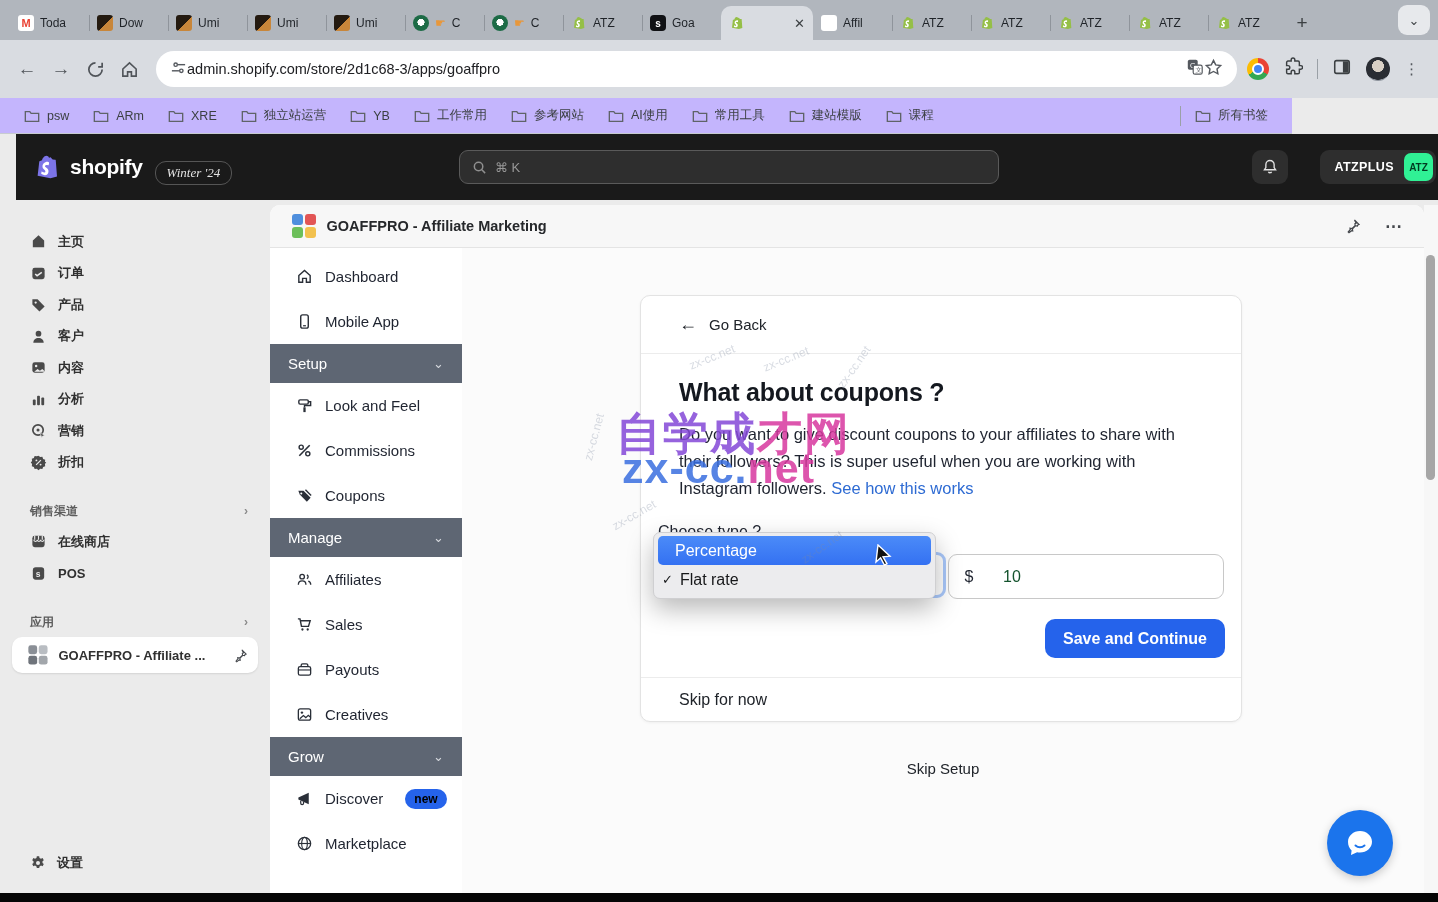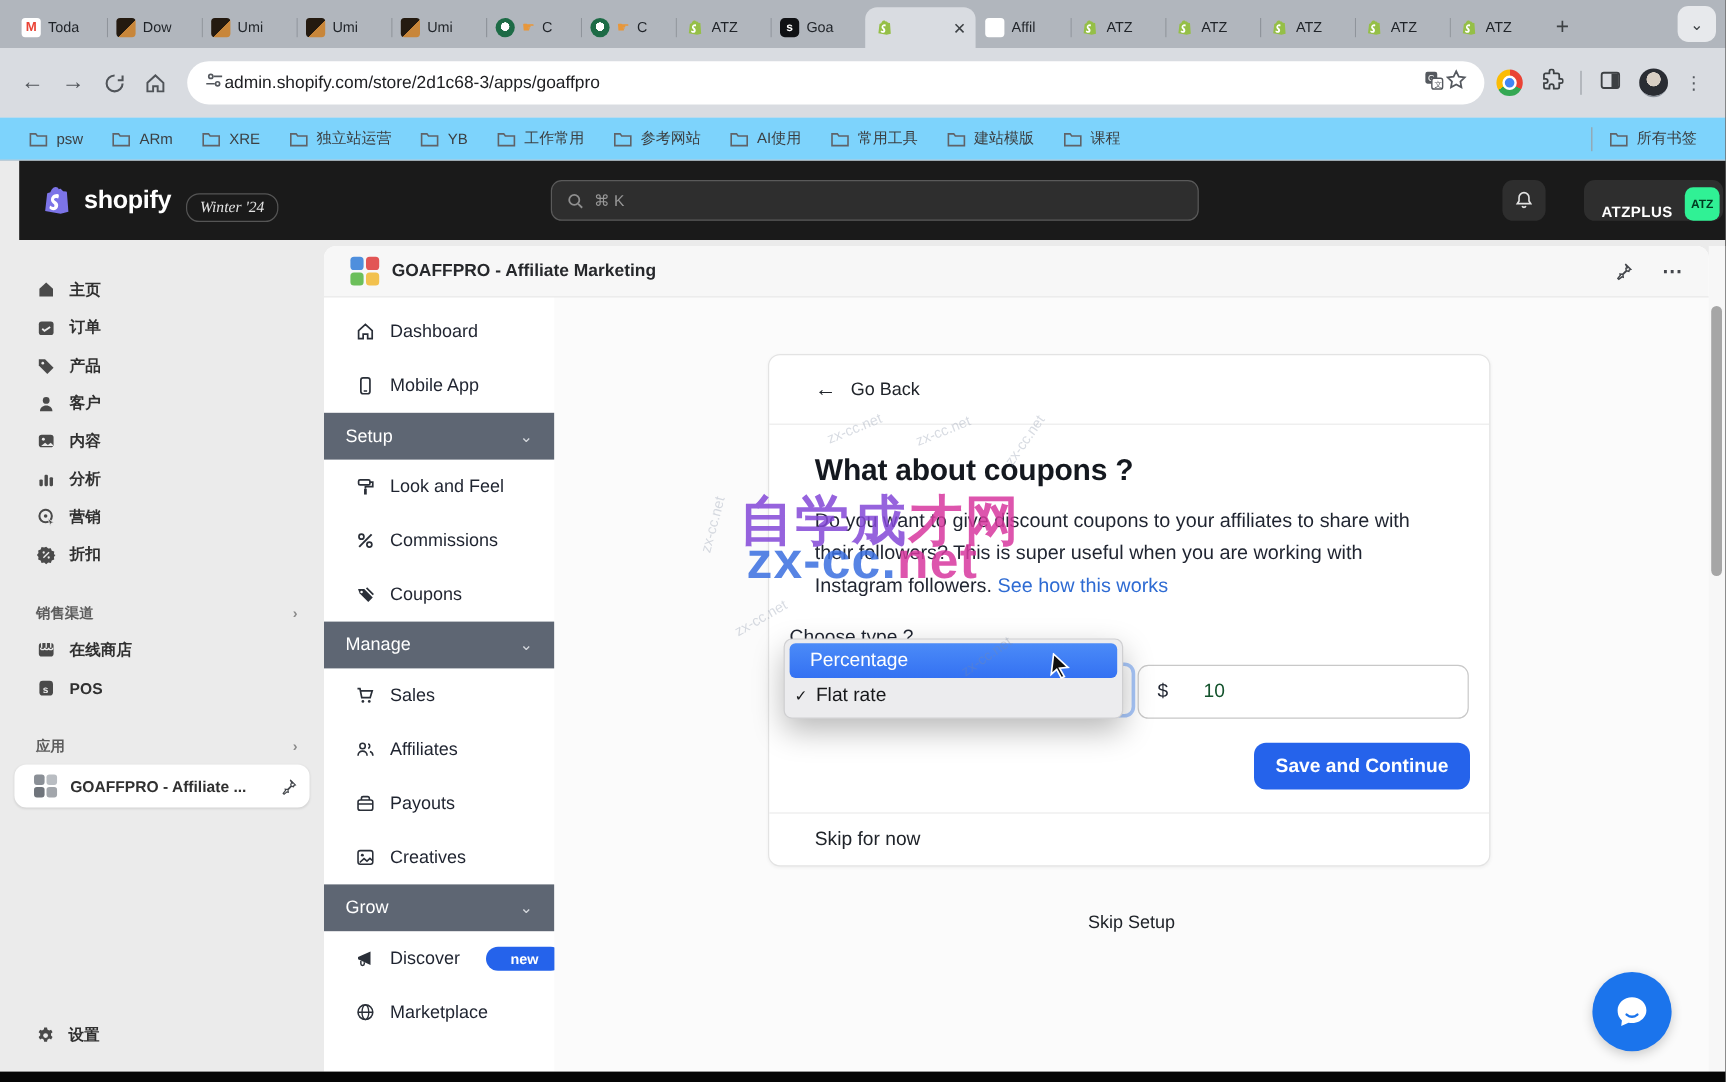--- a/index.html
+++ b/index.html
@@ -30,35 +30,35 @@
   .urlpill{flex:1;height:36px;background:#ffffff;border-radius:18px;margin:0 10px;display:flex;align-items:center;padding:0 14px;gap:0;min-width:0;}
   .urltext{font-size:14.5px;color:#202124;flex:1;overflow:hidden;white-space:nowrap;}
   .pillicon{flex:none;color:#54585e;}
   .rt-icons{display:flex;align-items:center;gap:14px;padding-right:8px;}
   .chrome-logo{width:22px;height:22px;border-radius:50%;background:conic-gradient(#ea4335 0 33%,#34a853 0 66%,#fbbc05 0 100%);position:relative;}
   .chrome-logo::after{content:"";position:absolute;left:5px;top:5px;width:12px;height:12px;border-radius:50%;background:#4285f4;border:2px solid #fff;box-sizing:border-box;}
   .vsep{width:1px;height:20px;background:#9aa0a6;}
   .avatar{width:24px;height:24px;border-radius:50%;background:radial-gradient(circle at 50% 38%,#d8cfc4 0 30%,#2a2d33 32% 70%,#8d939c 72%);}
   .dots3{color:#54585e;font-size:15px;letter-spacing:1px;}
 
-  .bookmarks{position:absolute;left:0;top:98px;width:1438px;height:36px;background:#7dd3fc;border-bottom:1px solid #c7cbd0;display:flex;align-items:center;padding:0 14px;gap:4px;}
+  .bookmarks{position:absolute;left:0;top:98px;width:1292px;height:36px;background:#c4b5fd;border-bottom:1px solid #c7cbd0;display:flex;align-items:center;padding:0 14px;gap:4px;}
   .bm{display:flex;align-items:center;gap:7px;font-size:12.5px;color:#3c4043;padding:4px 10px;border-radius:6px;white-space:nowrap;}
   .bm svg{flex:none;}
   .bm-spacer{flex:1;}
 
   
   .topbar{position:absolute;left:16px;top:134px;width:1438px;height:66px;background:#1a1a1a;display:flex;align-items:center;padding:0 16px;}
   .sflogo{display:flex;align-items:center;gap:8px;}
   .sfword{color:#fff;font-size:21px;font-weight:bold;letter-spacing:-.3px;}
   .release{margin-left:12px;border:1.5px solid #555;border-radius:11px;padding:3px 11px;color:#e3e3e3;font-size:13px;font-style:italic;font-family:"Liberation Serif",serif;margin-top:12px;}
   .searchbox{position:absolute;left:443px;top:16px;width:540px;height:34px;background:#2e2e2e;border:1px solid #5a5a5a;border-radius:9px;display:flex;align-items:center;padding:0 12px;gap:8px;}
   .searchtext{color:#a8a8a8;font-size:14px;flex:1;}
   .shortcut{color:#989898;font-size:13px;}
   .bellbtn{position:absolute;right:166px;top:16px;width:36px;height:34px;background:#2e2e2e;border-radius:9px;display:flex;align-items:center;justify-content:center;}
-  .storebtn{position:absolute;right:18px;top:16px;height:34px;background:#2e2e2e;border-radius:9px;display:flex;align-items:flex-end;gap:10px;padding:0 3px 0 14px;}
+  .storebtn{position:absolute;right:18px;top:16px;height:34px;background:#2e2e2e;border-radius:9px;display:flex;align-items:center;gap:10px;padding:0 3px 0 14px;}
   .storename{color:#fff;font-size:12.5px;font-weight:bold;letter-spacing:.4px;}
   .storebadge{width:29px;height:28px;border-radius:7px;background:#30f195;color:#003c21;font-size:10px;font-weight:bold;display:flex;align-items:center;justify-content:center;}
 
   
   .sidebar{position:absolute;left:0;top:200px;width:270px;bottom:9px;background:#ebebeb;padding:26px 12px 0 12px;font-size:13px;color:#303030;}
   .sbitem{display:flex;align-items:center;gap:11px;height:31.5px;padding-left:18px;font-weight:600;}
   .sbitem svg{flex:none;}
   .sbheader{display:flex;align-items:center;height:30px;padding-left:18px;color:#5c5c5c;font-size:12px;font-weight:600;}
   .sbheader .chev{margin-left:auto;margin-right:10px;color:#8a8a8a;font-size:12px;}
   .sb-gap{height:18px;}
@@ -72,21 +72,21 @@
   .apptitle{font-size:14.5px;font-weight:600;color:#26282b;flex:1;}
   .appicon{display:grid;grid-template-columns:11px 11px;grid-template-rows:11px 11px;gap:1.5px;}
   .appicon i{border-radius:3px;}
   .headicons{display:flex;align-items:center;gap:24px;color:#44474c;}
 
   .appnav{position:absolute;left:0;top:43px;width:192px;bottom:0;background:#fff;padding-top:6px;font-size:15px;color:#1f2430;}
   .anitem{display:flex;align-items:center;gap:12px;height:45px;padding-left:26px;}
   .anitem svg{flex:none;color:#2a2f38;}
   .anheader{display:flex;align-items:center;height:39px;background:#5e6673;color:#fff;padding:0 18px;font-size:15px;}
   .anheader .chev{margin-left:auto;font-size:13px;color:#d6d9de;}
-  .navbadge{margin-left:10px;background:#2563eb;color:#ffffff;font-size:12px;font-weight:bold;border-radius:12px;padding:3px 20px;}
+  .navbadge{margin-left:10px;background:#2563eb;color:#000000;font-size:12px;font-weight:bold;border-radius:12px;padding:3px 9px;}
 
   .appmain{position:absolute;left:192px;top:43px;right:0;bottom:0;background:#fbfbfb;}
 
   
   .modal{position:absolute;left:178px;top:47px;width:602px;height:427px;background:#fff;border:1px solid #e3e3e3;border-radius:10px;box-shadow:0 1px 3px rgba(0,0,0,.05);}
   .mhead{height:58px;border-bottom:1px solid #ececec;display:flex;align-items:center;gap:12px;padding-left:38px;font-size:15px;color:#20242a;}
   .backarrow{font-size:18px;color:#20242a;}
   .mtitle{margin:24px 38px 14px 17px;padding-left:21px;font-size:25px;font-weight:bold;color:#14181f;letter-spacing:-.2px;}
   .mbody{margin:0 38px;font-size:16.5px;line-height:27px;color:#1f2430;}
   .mlink{color:#2e6bd3;}
@@ -559,33 +559,33 @@
             <path d="M10 3l6 6" stroke="#2a2f38" stroke-width="1.5" fill="none"></path>
           </svg>
           <span>Coupons</span>
         </div>
       <div class="anheader">
           <span>Manage</span>
           <span class="chev">⌄</span>
         </div>
       <div class="anitem">
           <svg width="17" height="17" viewBox="0 0 18 18">
+            <circle cx="6.5" cy="6" r="2.4" fill="none" stroke="#2a2f38" stroke-width="1.4"></circle>
+            <path d="M2.5 14.5c0-2.4 1.8-4 4-4s4 1.6 4 4" fill="none" stroke="#2a2f38" stroke-width="1.4"></path>
+            <path d="M11.5 4a2.3 2.3 0 0 1 0 4.2M13 10.8c1.6.5 2.6 1.9 2.6 3.7" fill="none" stroke="#2a2f38" stroke-width="1.4"></path>
+          </svg>
+          <span>Affiliates</span>
+        </div>
+      <div class="anitem">
+          <svg width="17" height="17" viewBox="0 0 18 18">
             <path d="M2 3h2.2l1.6 8h7.4l1.8-6H5" fill="none" stroke="#2a2f38" stroke-width="1.5"></path>
             <circle cx="6.8" cy="14.3" r="1.2" fill="#2a2f38"></circle>
             <circle cx="12.4" cy="14.3" r="1.2" fill="#2a2f38"></circle>
           </svg>
           <span>Sales</span>
-        </div>
-      <div class="anitem">
-          <svg width="17" height="17" viewBox="0 0 18 18">
-            <circle cx="6.5" cy="6" r="2.4" fill="none" stroke="#2a2f38" stroke-width="1.4"></circle>
-            <path d="M2.5 14.5c0-2.4 1.8-4 4-4s4 1.6 4 4" fill="none" stroke="#2a2f38" stroke-width="1.4"></path>
-            <path d="M11.5 4a2.3 2.3 0 0 1 0 4.2M13 10.8c1.6.5 2.6 1.9 2.6 3.7" fill="none" stroke="#2a2f38" stroke-width="1.4"></path>
-          </svg>
-          <span>Affiliates</span>
         </div>
       <div class="anitem">
           <svg width="17" height="17" viewBox="0 0 18 18">
             <rect x="2.5" y="6" width="13" height="9" rx="1.8" fill="none" stroke="#2a2f38" stroke-width="1.4"></rect>
             <path d="M5.5 6V4.5a1.5 1.5 0 0 1 1.5-1.5h4a1.5 1.5 0 0 1 1.5 1.5V6" fill="none" stroke="#2a2f38" stroke-width="1.4"></path>
             <path d="M2.5 9.5h13" stroke="#2a2f38" stroke-width="1.2"></path>
           </svg>
           <span>Payouts</span>
         </div>
       <div class="anitem">

